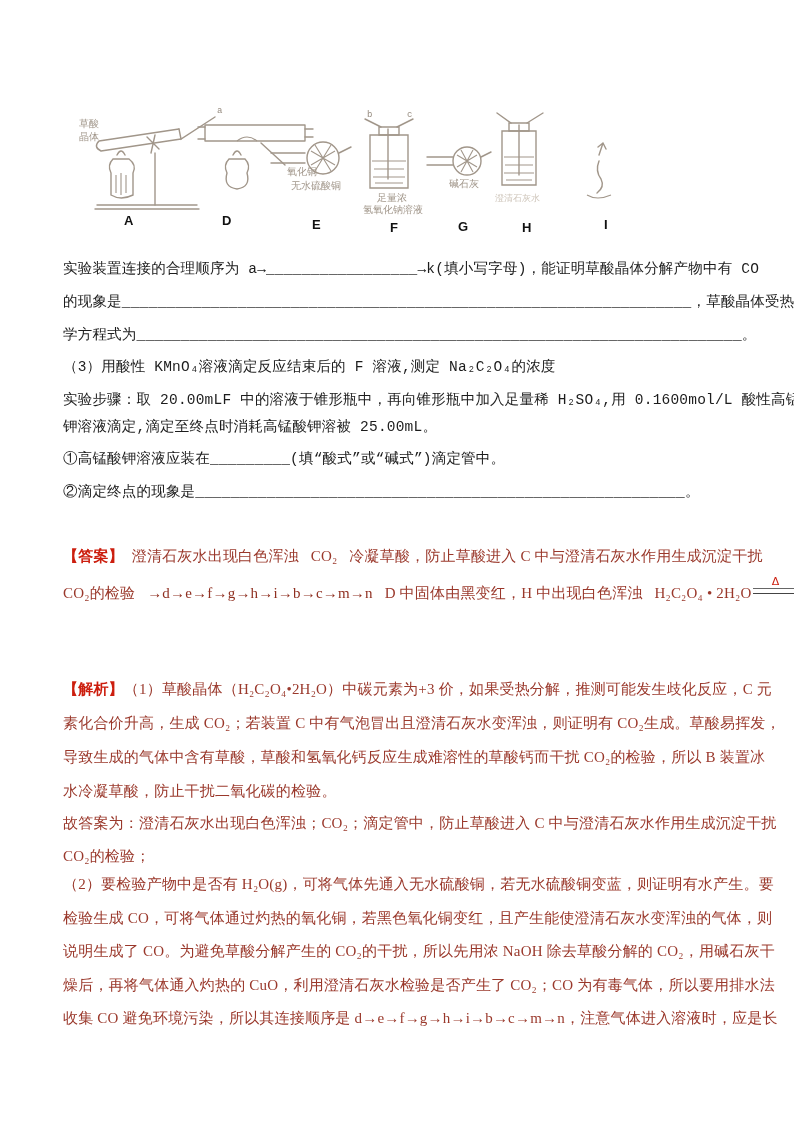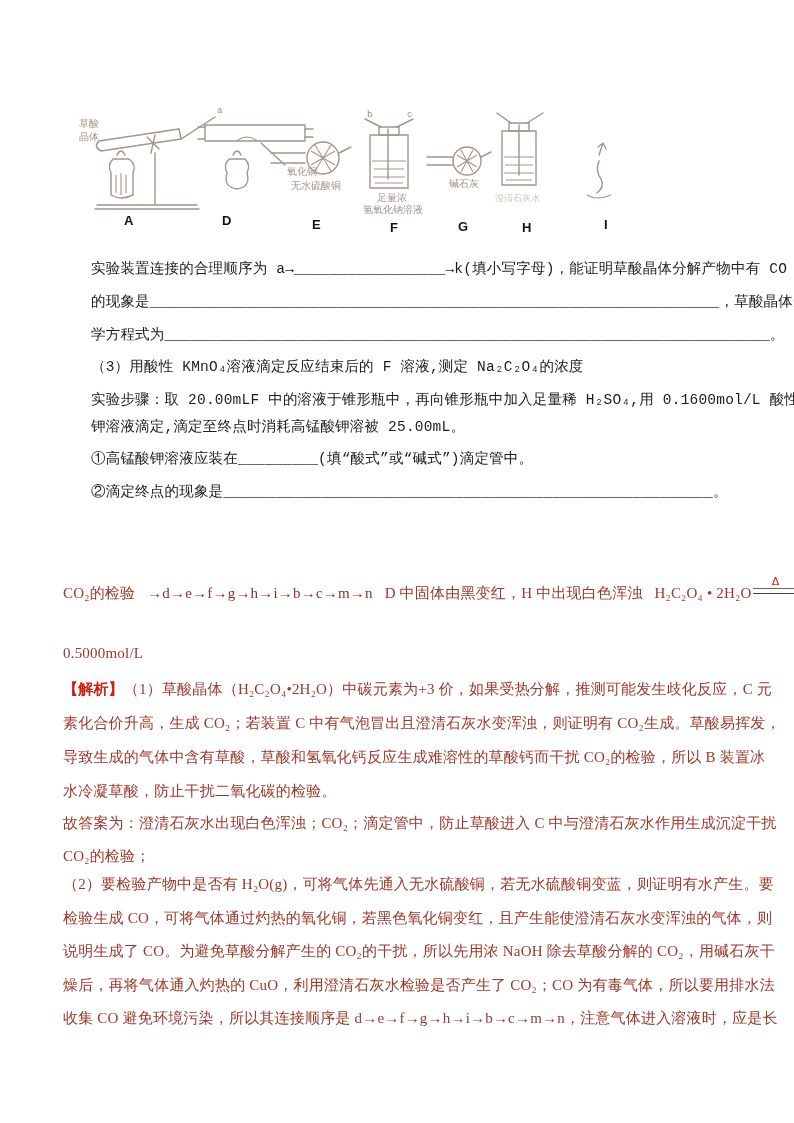--- a/index.html
+++ b/index.html
@@ -6,21 +6,21 @@
   body{
     width:794px;height:1123px;background:#ffffff;overflow:hidden;
     font-family:"Liberation Sans","DejaVu Sans",sans-serif;
   }
   .page{position:relative;width:794px;height:1123px;background:#fff;}
   .line{
     position:absolute;left:63px;width:675px;
     font-size:15px;line-height:22px;color:#1c1c1c;
     white-space:pre;letter-spacing:0.2px;
   }
-  .black{font-family:"Liberation Mono","DejaVu Sans Mono",monospace;font-size:14.5px;margin-left:28px;}
+  .black{font-family:"Liberation Mono","DejaVu Sans Mono",monospace;font-size:14.5px;}
   .red{font-family:"Liberation Serif","DejaVu Serif",serif;color:#9a382b;font-size:15px;}
   .red-label{color:#cc1e0e;font-weight:bold;font-family:"Liberation Serif","DejaVu Serif",serif;}
   .seq{font-weight:normal;color:#8f2f20;}
   
   .cond{
     display:inline-flex;flex-direction:column;align-items:center;
     width:48px;transform:translateY(-9px);vertical-align:middle;
   }
   .cond-delta{font-size:11px;line-height:10px;color:#cc1e0e;font-family:"DejaVu Sans",sans-serif;}
   .cond-rule{width:46px;height:4px;border-top:1.6px solid #666;border-bottom:1.6px solid #444;margin-top:1px;}
@@ -116,22 +116,22 @@
 
   <p class="line black" style="top:243px">实验装置连接的合理顺序为 a→_________________→k(填小写字母)，能证明草酸晶体分解产物中有 CO</p>
   <p class="line black" style="top:276px">的现象是________________________________________________________________，草酸晶体受热分解的化</p>
   <p class="line black" style="top:309px">学方程式为____________________________________________________________________。</p>
   <p class="line black" style="top:341px">（3）用酸性 KMnO₄溶液滴定反应结束后的 F 溶液,测定 Na₂C₂O₄的浓度</p>
   <p class="line black" style="top:374px">实验步骤：取 20.00mLF 中的溶液于锥形瓶中，再向锥形瓶中加入足量稀 H₂SO₄,用 0.1600mol/L 酸性高锰酸</p>
   <p class="line black" style="top:401px">钾溶液滴定,滴定至终点时消耗高锰酸钾溶被 25.00mL。</p>
   <p class="line black" style="top:433px">①高锰酸钾溶液应装在_________(填“酸式”或“碱式”)滴定管中。</p>
   <p class="line black" style="top:466px">②滴定终点的现象是_______________________________________________________。</p>
 
+  <p class="line red" style="top:530px"><span class="red-label">【答案】</span><span>  澄清石灰水出现白色浑浊   CO₂   冷凝草酸，防止草酸进入 C 中与澄清石灰水作用生成沉淀干扰</span></p>
   <p class="line red" style="top:567px"><span>CO₂的检验   </span><span class="seq">→d→e→f→g→h→i→b→c→m→n</span><span>   D 中固体由黑变红，H 中出现白色浑浊   H₂C₂O₄ • 2H₂O</span><span class="cond"><span class="cond-delta">Δ</span><span class="cond-rule"></span></span></p>
-  <p class="line red" style="top:627px">0.5000mol/L</p>
 
   <p class="line red" style="top:663px"><span class="red-label">【解析】</span><span>（1）草酸晶体（H₂C₂O₄•2H₂O）中碳元素为+3 价，如果受热分解，推测可能发生歧化反应，C 元</span></p>
   <p class="line red" style="top:697px">素化合价升高，生成 CO₂；若装置 C 中有气泡冒出且澄清石灰水变浑浊，则证明有 CO₂生成。草酸易挥发，</p>
   <p class="line red" style="top:731px">导致生成的气体中含有草酸，草酸和氢氧化钙反应生成难溶性的草酸钙而干扰 CO₂的检验，所以 B 装置冰</p>
   <p class="line red" style="top:765px">水冷凝草酸，防止干扰二氧化碳的检验。</p>
   <p class="line red" style="top:797px">故答案为：澄清石灰水出现白色浑浊；CO₂；滴定管中，防止草酸进入 C 中与澄清石灰水作用生成沉淀干扰</p>
   <p class="line red" style="top:830px">CO₂的检验；</p>
   <p class="line red" style="top:858px">（2）要检验产物中是否有 H₂O(g)，可将气体先通入无水硫酸铜，若无水硫酸铜变蓝，则证明有水产生。要</p>
   <p class="line red" style="top:892px">检验生成 CO，可将气体通过灼热的氧化铜，若黑色氧化铜变红，且产生能使澄清石灰水变浑浊的气体，则</p>
   <p class="line red" style="top:925px">说明生成了 CO。为避免草酸分解产生的 CO₂的干扰，所以先用浓 NaOH 除去草酸分解的 CO₂，用碱石灰干</p>

